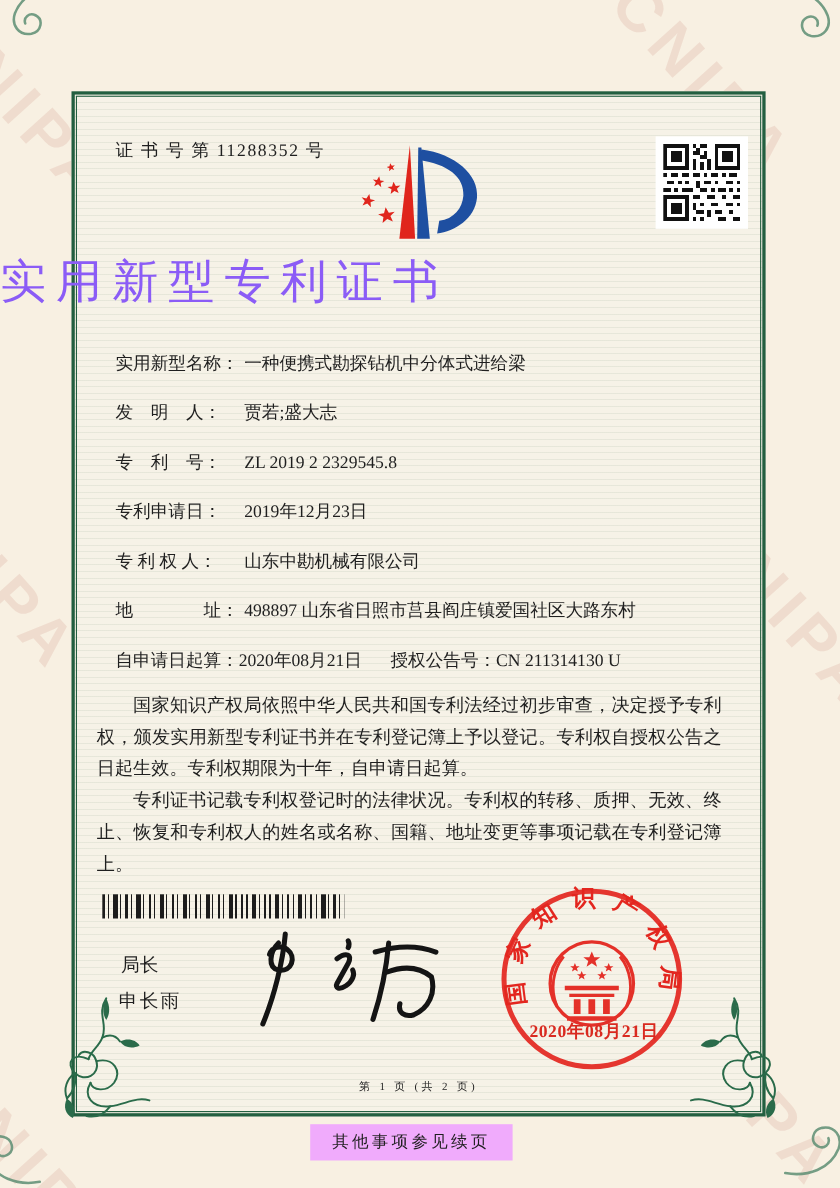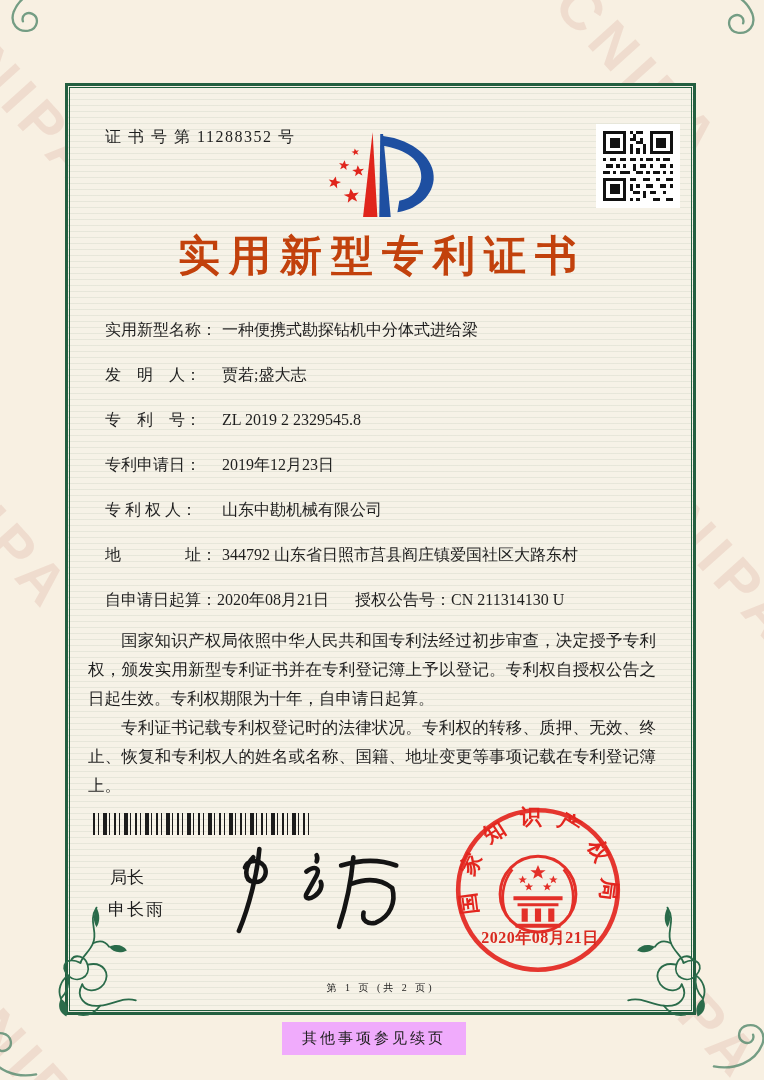--- a/index.html
+++ b/index.html
@@ -34,22 +34,22 @@
   }
   .frame::before{
     content:"";position:absolute;inset:1px;border:1px solid #235f40;pointer-events:none;
   }
   .cert-number{position:absolute;left:105px;top:127px;font-size:16px;letter-spacing:1.5px;}
   .qr-box{position:absolute;left:596px;top:124px;width:84px;height:84px;background:#ffffff;
     display:flex;align-items:center;justify-content:center;}
   .qr-box svg{width:70px;height:70px;shape-rendering:crispEdges;}
   .logo{position:absolute;left:323px;top:121px;width:124px;height:108px;}
   .title{
-    position:absolute;left:0;right:0;top:228px;text-align:center;
-    font-size:42px;font-weight:bold;letter-spacing:9px;color:#c2410c;
+    position:absolute;left:0;right:0;top:228px;
+    font-size:42px;font-weight:normal;letter-spacing:9px;color:#8b5cf6;
   }
   .fields{position:absolute;left:105px;top:320px;width:560px;font-size:16px;}
   .field-row{height:45px;white-space:nowrap;}
   .field-label{display:inline-block;min-width:117px;white-space:pre;}
   .grant-pair2{margin-left:26px;}
   .paragraphs{
     position:absolute;left:88px;top:626px;width:568px;
     font-size:16.5px;line-height:29px;text-align:justify;
   }
   .paragraphs p{margin:0;text-indent:2em;}
@@ -166,21 +166,21 @@
     <div class="field-row">
       <span class="field-label">专　利　号：</span><span>ZL 2019 2 2329545.8</span>
     </div>
     <div class="field-row">
       <span class="field-label">专利申请日：</span><span>2019年12月23日</span>
     </div>
     <div class="field-row">
       <span class="field-label">专 利 权 人：</span><span>山东中勘机械有限公司</span>
     </div>
     <div class="field-row">
-      <span class="field-label">地　　　　址：</span><span>344792 山东省日照市莒县阎庄镇爱国社区大路东村</span>
+      <span class="field-label">地　　　　址：</span><span>498897 山东省日照市莒县阎庄镇爱国社区大路东村</span>
     </div>
     <div class="field-row">
       <span>自申请日起算：</span><span>2020年08月21日</span><span class="grant-pair2">授权公告号：</span><span>CN 211314130 U</span>
     </div>
   </div>
 
   <div class="paragraphs">
     <p>国家知识产权局依照中华人民共和国专利法经过初步审查，决定授予专利权，颁发实用新型专利证书并在专利登记簿上予以登记。专利权自授权公告之日起生效。专利权期限为十年，自申请日起算。</p>
     <p>专利证书记载专利权登记时的法律状况。专利权的转移、质押、无效、终止、恢复和专利权人的姓名或名称、国籍、地址变更等事项记载在专利登记簿上。</p>
   </div>

